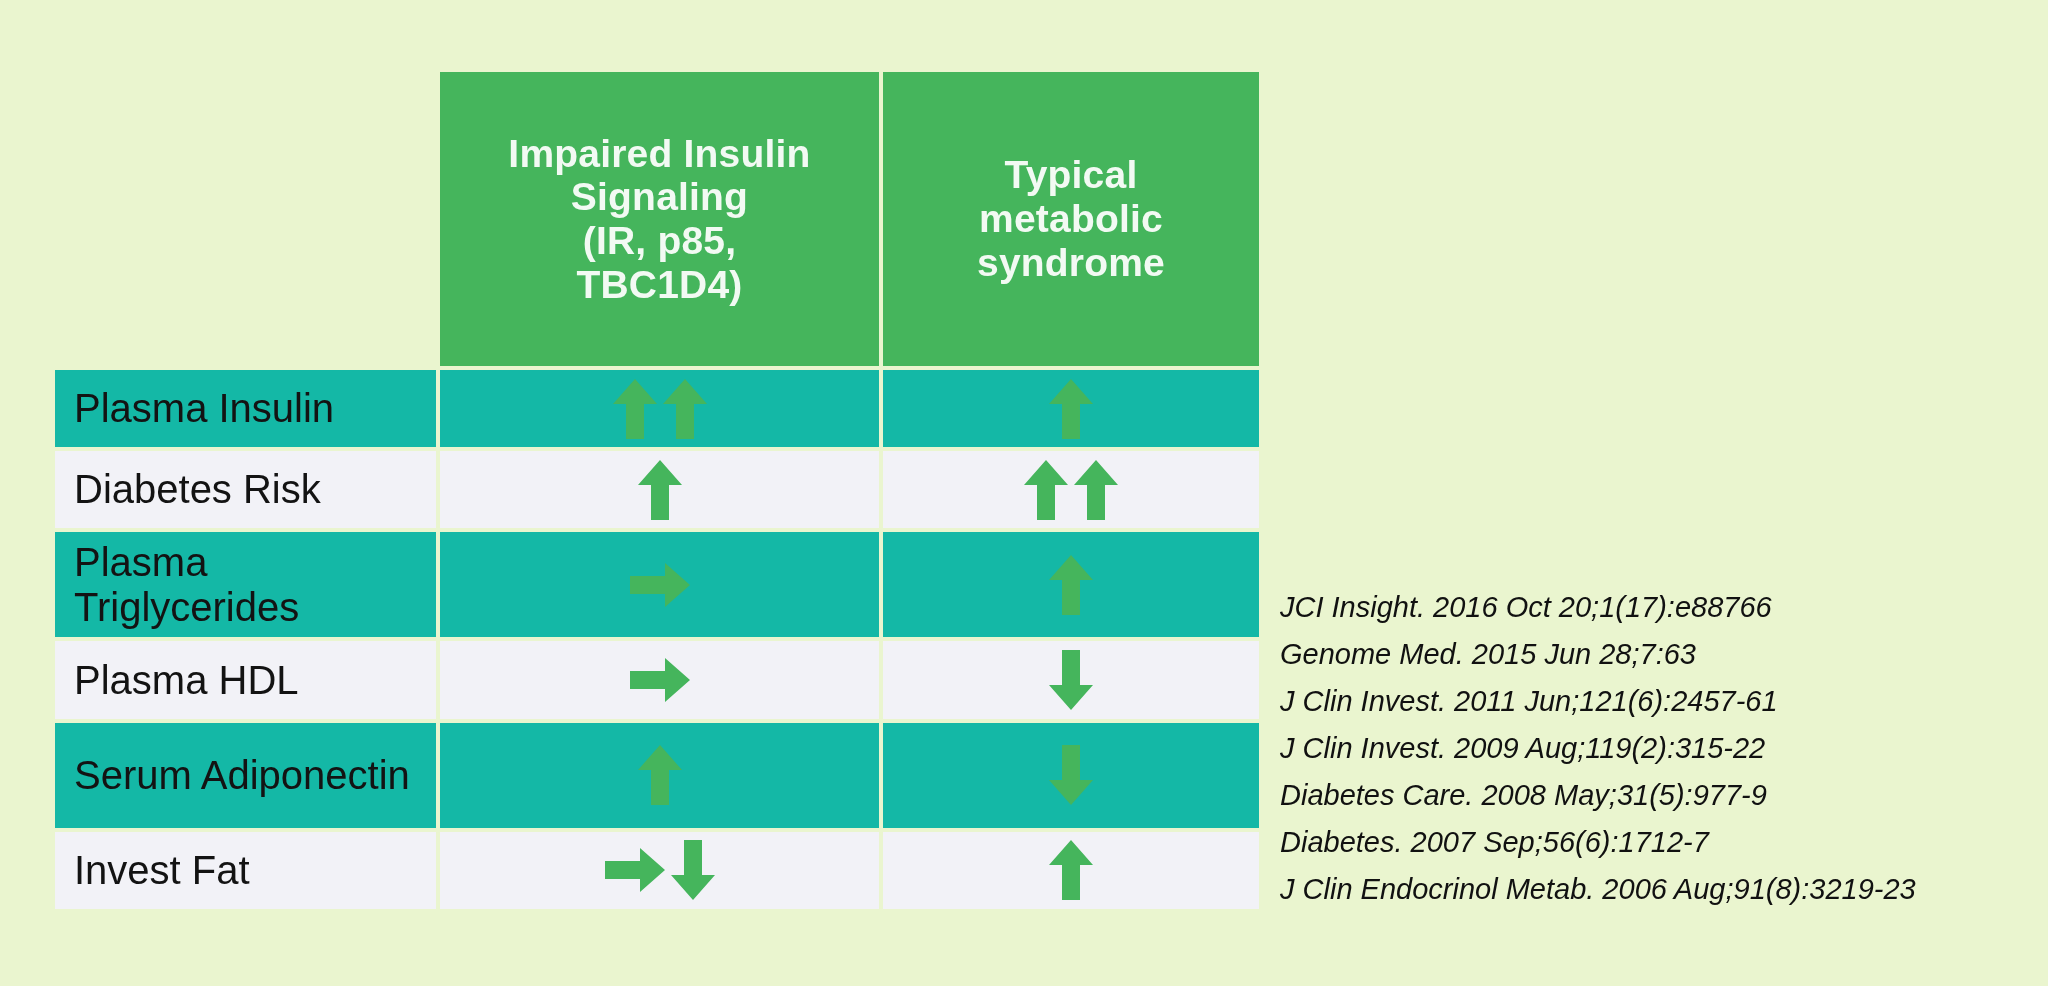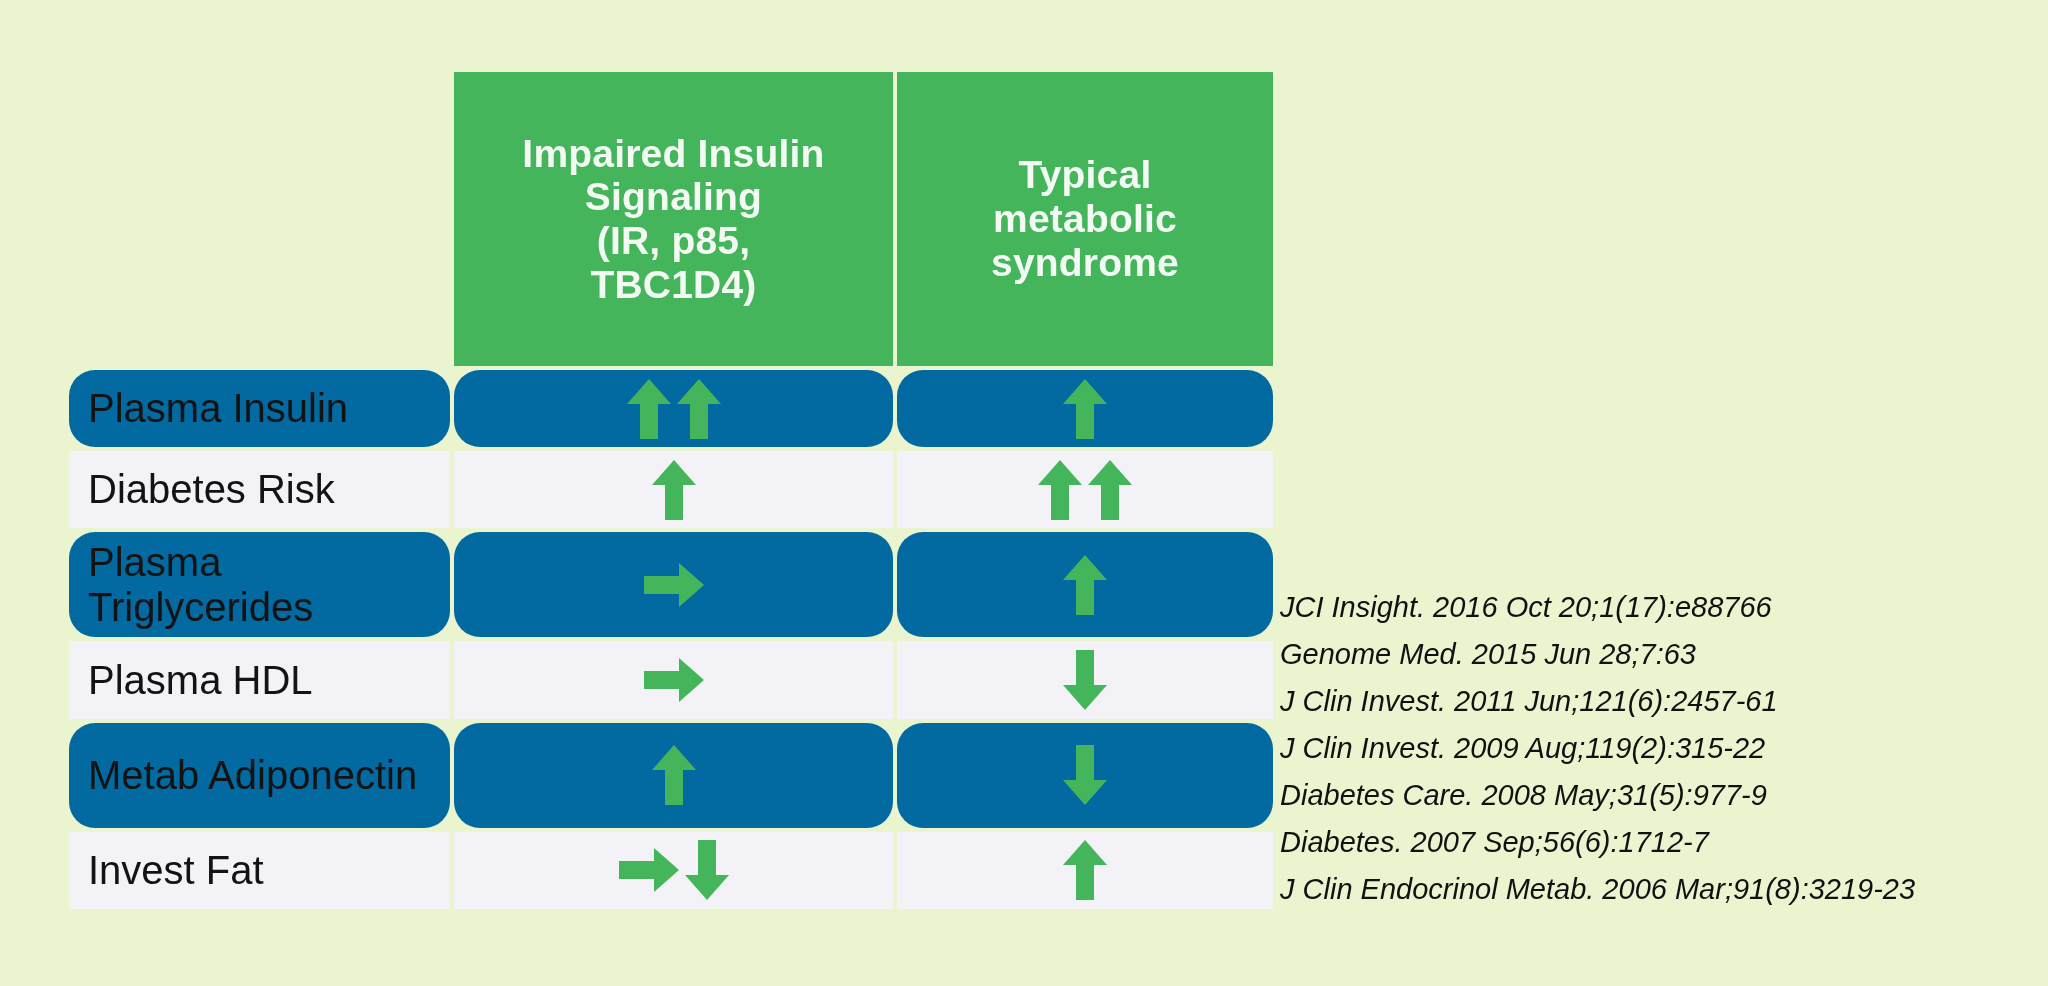--- a/index.html
+++ b/index.html
@@ -12,21 +12,21 @@
     height: 986px;
     background: #eaf5cf;
     font-family: "Liberation Sans", sans-serif;
     overflow: hidden;
     position: relative;
   }
 
   
   .table-wrap {
     position: absolute;
-    left: 65px;
+    left: 51px;
     top: 68px;
     width: 1196px;
     height: 845px;
   }
   table.comparison {
     border-collapse: separate;
     border-spacing: 4px;
     width: 100%;
     height: 100%;
     table-layout: fixed;
@@ -64,21 +64,21 @@
     font-size: 40px;
     color: #131313;
     line-height: 1.12;
     text-align: left;
     font-weight: normal;
   }
   td.arrow-cell {
     text-align: center;
   }
 
-  tr.band-a td { background: #0369a1; border-radius: 26px; }
+  tr.band-a td { background: #14b8a6; }
   tr.band-b td { background: #f2f2f7; }
 
   
   tr.r-1 td { height: 76px; }
   tr.r-2 td { height: 76px; }
   tr.r-3 td { height: 104px; }
   tr.r-4 td { height: 76px; margin-left: 20px; }
   tr.r-5 td { height: 104px; }
   tr.r-6 td { height: 76px; }
 
@@ -223,21 +223,21 @@
             <div class="arrows">
               <span>
                 <svg class="arrow-svg" fill="#45b55c" width="44" height="60" viewBox="0 0 44 60">
                   <path d="M22 60 L44 35 L31 35 L31 0 L13 0 L13 35 L0 35 Z"></path>
                 </svg>
               </span>
             </div>
           </td>
         </tr>
         <tr class="r-5 band-a">
-          <td class="row-label">Metab Adiponectin</td>
+          <td class="row-label">Serum Adiponectin</td>
           <td class="arrow-cell">
             <div class="arrows">
               <span>
                 <svg class="arrow-svg" fill="#45b55c" width="44" height="60" viewBox="0 0 44 60">
                   <path d="M22 0 L44 25 L31 25 L31 60 L13 60 L13 25 L0 25 Z"></path>
                 </svg>
               </span>
             </div>
           </td>
           <td class="arrow-cell">
@@ -280,14 +280,14 @@
   </table>
 </div>
 
 <div class="citations" id="citations">
     <div class="citation-line">JCI Insight. 2016 Oct 20;1(17):e88766</div>
     <div class="citation-line">Genome Med. 2015 Jun 28;7:63</div>
     <div class="citation-line">J Clin Invest. 2011 Jun;121(6):2457-61</div>
     <div class="citation-line">J Clin Invest. 2009 Aug;119(2):315-22</div>
     <div class="citation-line">Diabetes Care. 2008 May;31(5):977-9</div>
     <div class="citation-line">Diabetes. 2007 Sep;56(6):1712-7</div>
-    <div class="citation-line">J Clin Endocrinol Metab. 2006 Mar;91(8):3219-23</div>
+    <div class="citation-line">J Clin Endocrinol Metab. 2006 Aug;91(8):3219-23</div>
   </div>
 
 </body></html>

